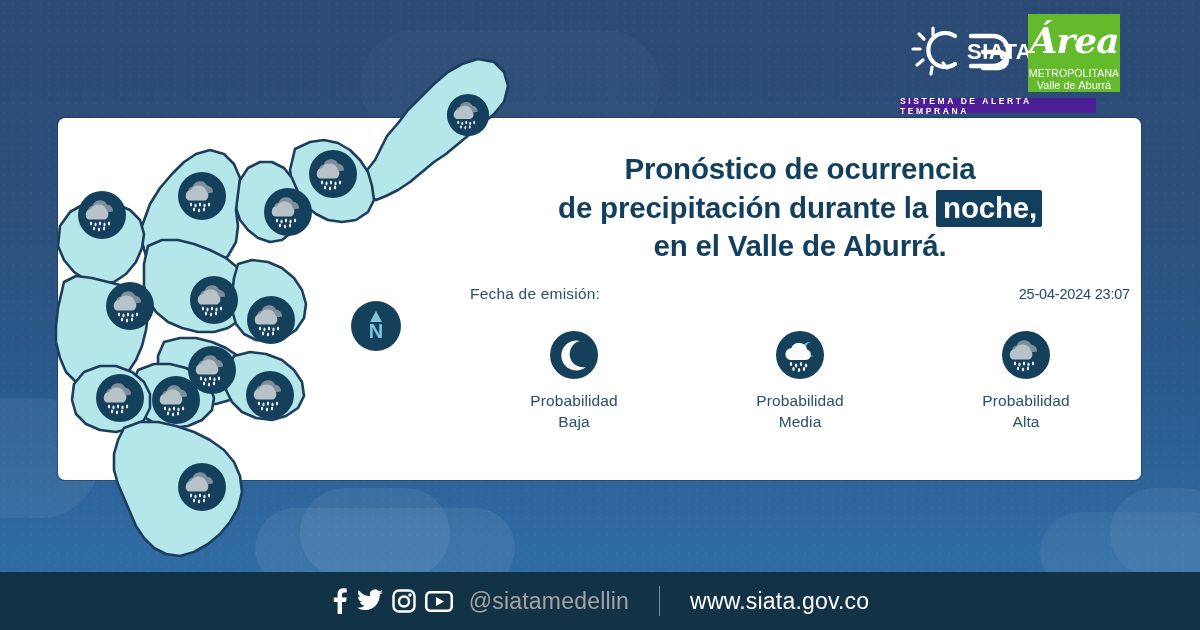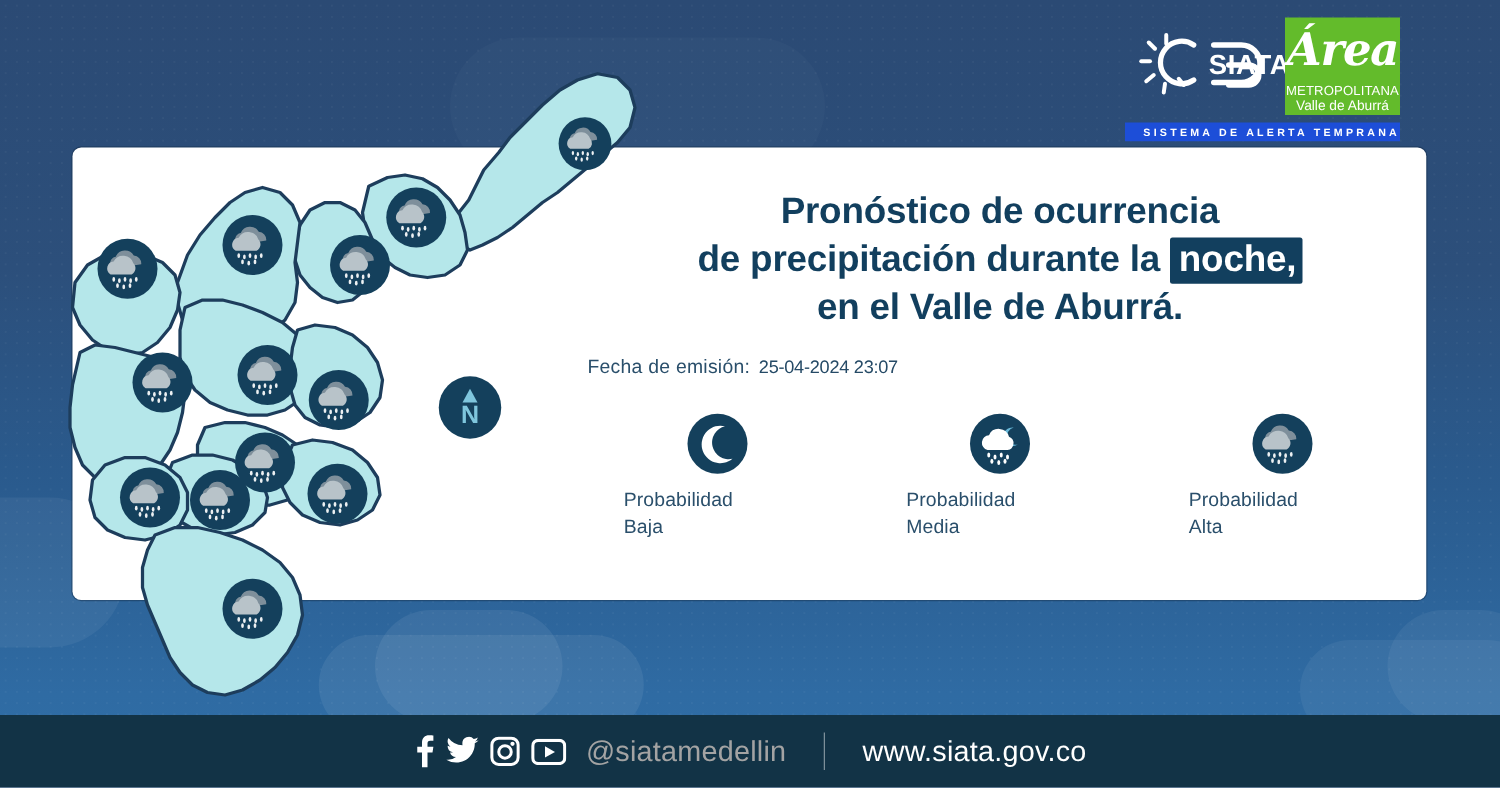--- a/index.html
+++ b/index.html
@@ -50,31 +50,31 @@
   #title {
     font-size:29.5px; font-weight:bold; line-height:1.31;
     color:#123f5e; letter-spacing:-0.2px;
   }
   #title .hl {
     background:#123f5e; color:#ffffff; padding:1px 5px 3px 7px;
     border-radius:2px; white-space:nowrap;
   }
   #issued {
     margin-top:19px; font-size:15.5px; color:#2a4f6b;
-    display:flex; justify-content:flex-start; align-items:baseline; gap:7px;
+    display:flex; justify-content:space-between; align-items:baseline; gap:7px;
   }
   #issued .lbl { font-weight:400; letter-spacing:.2px; }
   #issued .val { font-size:14.5px; letter-spacing:-0.2px; color:#254a66; }
 
   
   #legend {
     position:absolute; left:470px; top:330px; width:660px;
     display:flex; justify-content:center; gap:76px;
   }
-  .leg { width:150px; }
+  .leg { width:150px; text-align:center; }
   .leg .glyph { display:flex; justify-content:center; }
   .leg .cap {
     margin-top:11px; font-size:15.5px; line-height:1.33; color:#2a4f6b;
     letter-spacing:.1px;
   }
 
   
   #logos { position:absolute; left:895px; top:14px; width:235px; height:96px; }
   #siata-logo { position:absolute; left:16px; top:8px; }
   #area-logo {
@@ -86,22 +86,22 @@
     text-align:center; font-family:"DejaVu Serif", serif;
     font-size:36px; font-style:italic; font-weight:bold;
     letter-spacing:-1px; line-height:1.35; color:#fff;
   }
   #area-l1, #area-l2 {
     position:absolute; left:0; right:0; text-align:center; color:#fff;
   }
   #area-l1 { top:53px; font-size:10.5px; font-weight:normal; letter-spacing:.1px; }
   #area-l2 { top:65px; font-size:11px; }
   #green-bar {
-    position:absolute; left:5px; top:84px; width:220px; height:15px;
-    background:#1d4ed8; display:flex; align-items:center; justify-content:flex-end;
+    position:absolute; left:5px; top:84px; width:196px; height:15px;
+    background:#4c1d95; display:flex; align-items:center; justify-content:flex-end;
   }
   #green-bar span {
     color:#fff; font-size:8.5px; font-weight:bold; letter-spacing:2.6px;
   }
 
   
   #footer {
     position:absolute; left:0; bottom:0; width:1200px; height:58px;
     background:#123346; display:flex; align-items:center; justify-content:center;
   }

